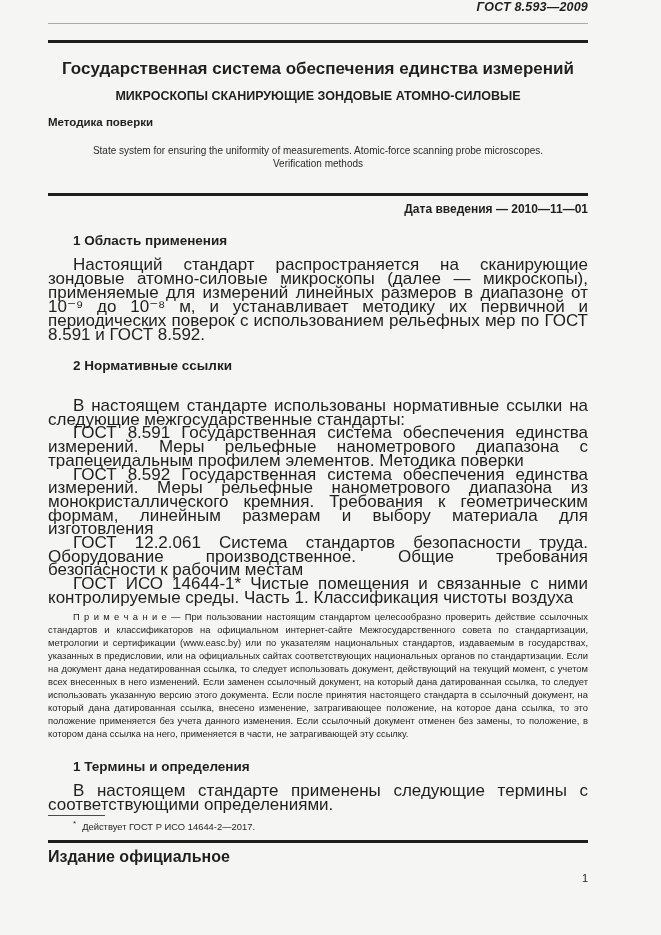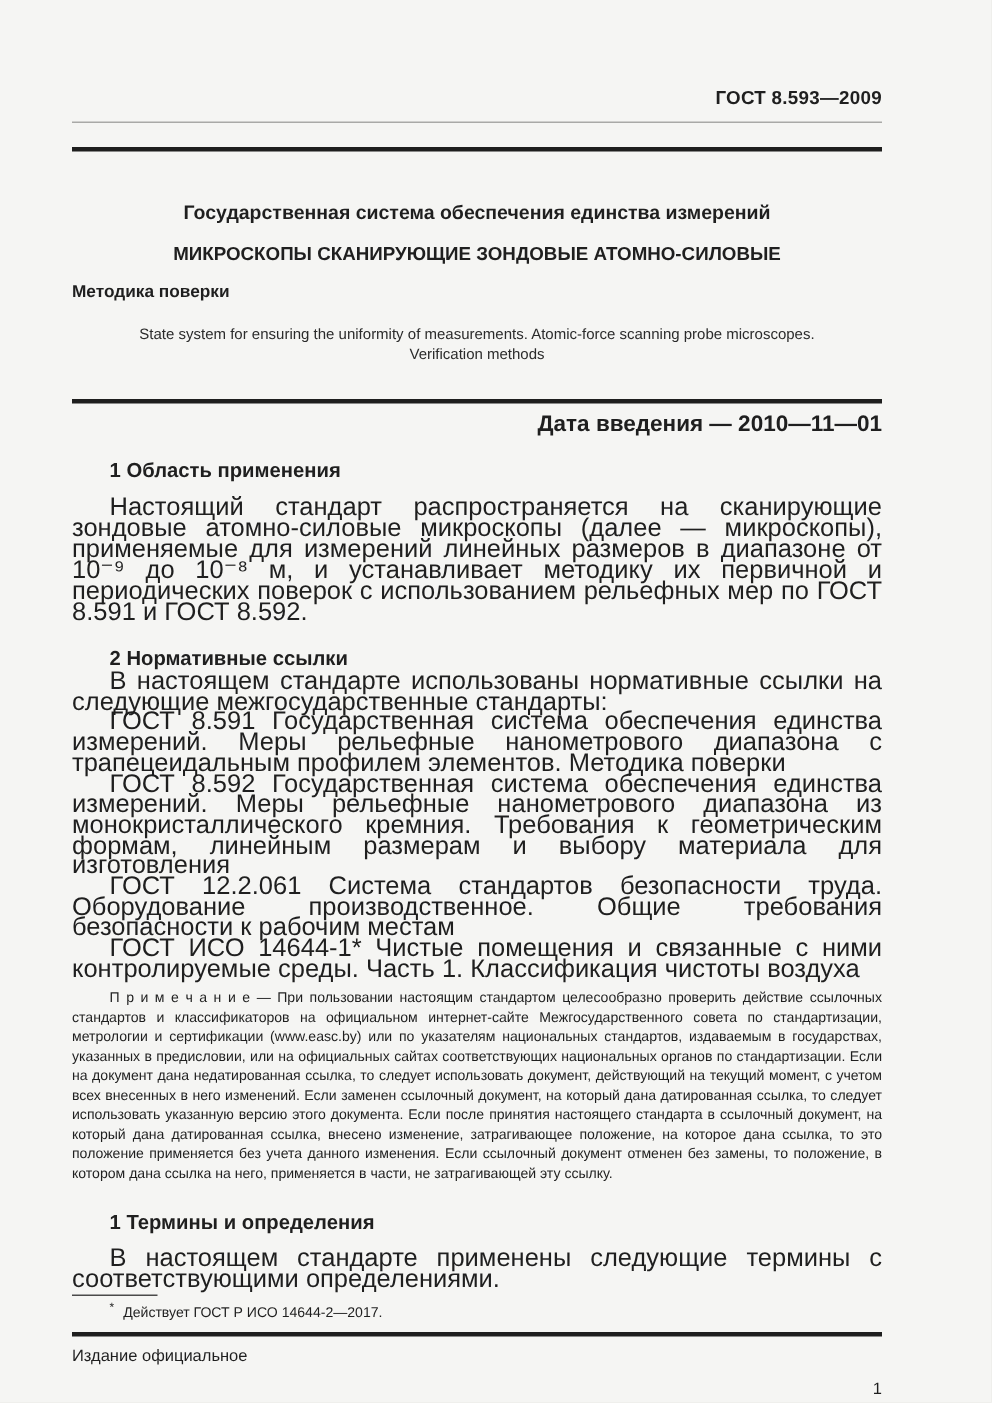--- a/index.html
+++ b/index.html
@@ -9,46 +9,46 @@
     height: 935px;
     margin: 0 auto;
     background: #f5f5f3;
     color: #1f1f1f;
     font-family: "Liberation Sans", "DejaVu Sans", sans-serif;
     box-sizing: border-box;
     padding: 0 73px 0 48px;
     overflow: hidden;
   }
   .doc-code {
-    margin-top: 58px;
     text-align: right;
     font-weight: 700;
     font-size: 12.5px;
     line-height: 14px;
     letter-spacing: 0.2px;
+    font-style: italic;
   }
   .rule-thin { margin-top: 9px; height: 1px; background: #a9a9a7; }
   .doc-kind {
     margin-top: 15px;
     text-align: center;
     font-weight: 700;
     font-size: 11.5px;
     line-height: 15px;
     letter-spacing: 11px;
     word-spacing: 24px;
     white-space: nowrap;
   }
   .rule-thick { height: 3px; background: #1e1e1e; }
   .rule-head { margin-top: 16px; }
-  .title-system { margin-top: 34px; text-align: center; font-weight: 700; font-size: 13px; line-height: 13px; }
+  .title-system { margin-top: 19px; text-align: center; font-weight: 700; font-size: 17px; line-height: 13px; }
   .title-main  { margin-top: 14px; text-align: center; font-weight: 700; font-size: 12.5px; line-height: 14px; }
   .title-sub   { margin-top: 13px; text-align: left; font-weight: 700; font-size: 11.5px; line-height: 13px; }
   .title-en    { margin-top: 16px; text-align: center; font-size: 10px; line-height: 12.5px; color: #2b2b2b; }
   .rule-date { margin-top: 23px; }
-  .eff-date { margin-top: 7px; text-align: right; font-weight: 700; font-size: 15px; line-height: 13px; }
+  .eff-date { margin-top: 7px; text-align: right; font-weight: 700; font-size: 12px; line-height: 13px; }
   .h-sec {
     margin: 0;
     margin-top: 16px;
     margin-left: 25px;
     font-size: 13.5px;
     font-weight: 700;
     line-height: 17px;
   }
   .h-s2 { margin-top: 15px; }
   .h-s3 { margin-top: 18px; }
@@ -65,21 +65,21 @@
     margin-top: 5px;
     font-size: 9.4px;
     line-height: 13px;
     text-align: justify;
     text-indent: 25px;
   }
   .fn-rule { margin-top: 3px; width: 57px; height: 1px; background: #4a4a4a; }
   .footnote { margin-top: 2px; font-size: 9.4px; line-height: 12px; padding-left: 25px; }
   .footnote sup { font-size: 8px; margin-right: 6px; }
   .rule-footer { margin-top: 7px; }
-  .edition { margin-top: 7px; font-weight: 400; font-size: 11px; line-height: 13px; }
+  .edition { margin-top: 7px; font-weight: 700; font-size: 16px; line-height: 13px; }
   .pagenum { margin-top: 9px; text-align: right; font-size: 11px; line-height: 13px; }
 </style>
 </head>
 <body>
 
 <div class="page">
 
   <div class="doc-code">ГОСТ 8.593—2009</div>
 
   <div class="rule-thin"></div>
@@ -97,21 +97,21 @@
   </div>
 
   <div class="rule-thick rule-date"></div>
 
   <div class="eff-date">Дата введения — 2010—11—01</div>
 
   <h2 class="h-sec">1 Область применения</h2>
   <p class="body">Настоящий стандарт распространяется на сканирующие зондовые атомно-силовые микроскопы (далее — микроскопы), применяемые для измерений линейных размеров в диапазоне от 10⁻⁹ до 10⁻⁸ м, и устанавливает методику их первичной и периодических поверок с использованием рельефных мер по ГОСТ 8.591 и ГОСТ 8.592.</p>
 
   <h2 class="h-sec h-s2">2 Нормативные ссылки</h2>
-  <p class="body ref" style="margin-top:0">В настоящем стандарте использованы нормативные ссылки на следующие межгосударственные стандарты:</p>
+  <p class="body ref" style="margin-top:25px">В настоящем стандарте использованы нормативные ссылки на следующие межгосударственные стандарты:</p>
   <p class="body ref">ГОСТ 8.591 Государственная система обеспечения единства измерений. Меры рельефные нанометрового диапазона с трапецеидальным профилем элементов. Методика поверки</p>
   <p class="body ref">ГОСТ 8.592 Государственная система обеспечения единства измерений. Меры рельефные нанометрового диапазона из монокристаллического кремния. Требования к геометрическим формам, линейным размерам и выбору материала для изготовления</p>
   <p class="body ref">ГОСТ 12.2.061 Система стандартов безопасности труда. Оборудование производственное. Общие требования безопасности к рабочим местам</p>
   <p class="body ref">ГОСТ ИСО 14644-1* Чистые помещения и связанные с ними контролируемые среды. Часть 1. Классификация чистоты воздуха</p>
   <p class="note">П р и м е ч а н и е — При пользовании настоящим стандартом целесообразно проверить действие ссылочных стандартов и классификаторов на официальном интернет-сайте Межгосударственного совета по стандартизации, метрологии и сертификации (www.easc.by) или по указателям национальных стандартов, издаваемым в государствах, указанных в предисловии, или на официальных сайтах соответствующих национальных органов по стандартизации. Если на документ дана недатированная ссылка, то следует использовать документ, действующий на текущий момент, с учетом всех внесенных в него изменений. Если заменен ссылочный документ, на который дана датированная ссылка, то следует использовать указанную версию этого документа. Если после принятия настоящего стандарта в ссылочный документ, на который дана датированная ссылка, внесено изменение, затрагивающее положение, на которое дана ссылка, то это положение применяется без учета данного изменения. Если ссылочный документ отменен без замены, то положение, в котором дана ссылка на него, применяется в части, не затрагивающей эту ссылку.</p>
 
   <h2 class="h-sec h-s3">1 Термины и определения</h2>
   <p class="body">В настоящем стандарте применены следующие термины с соответствующими определениями.</p>
 
   <div class="fn-rule"></div>

